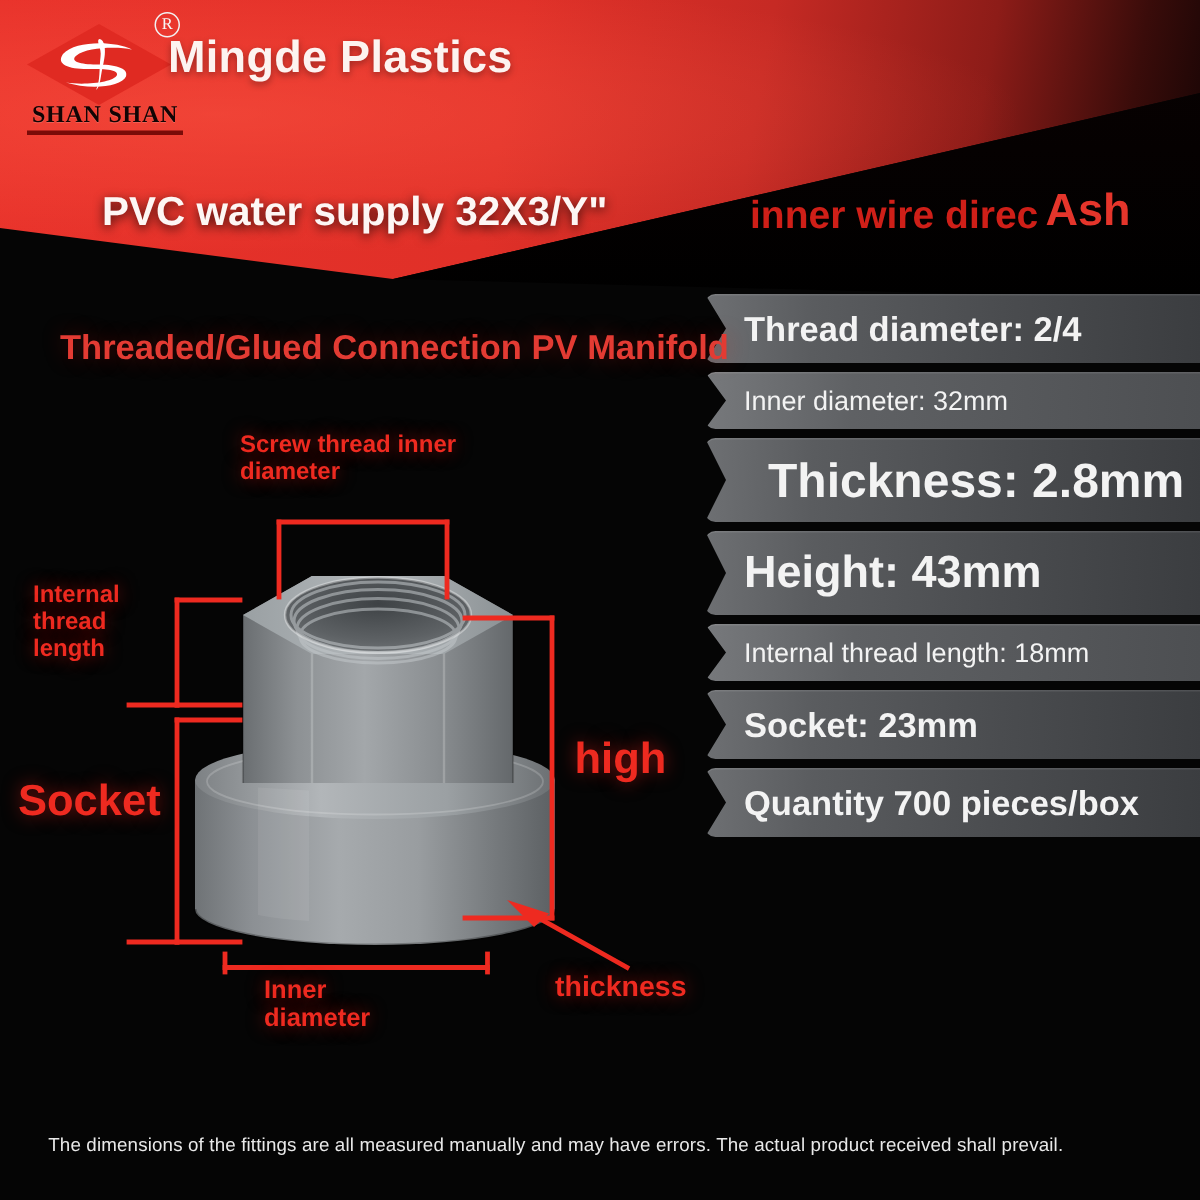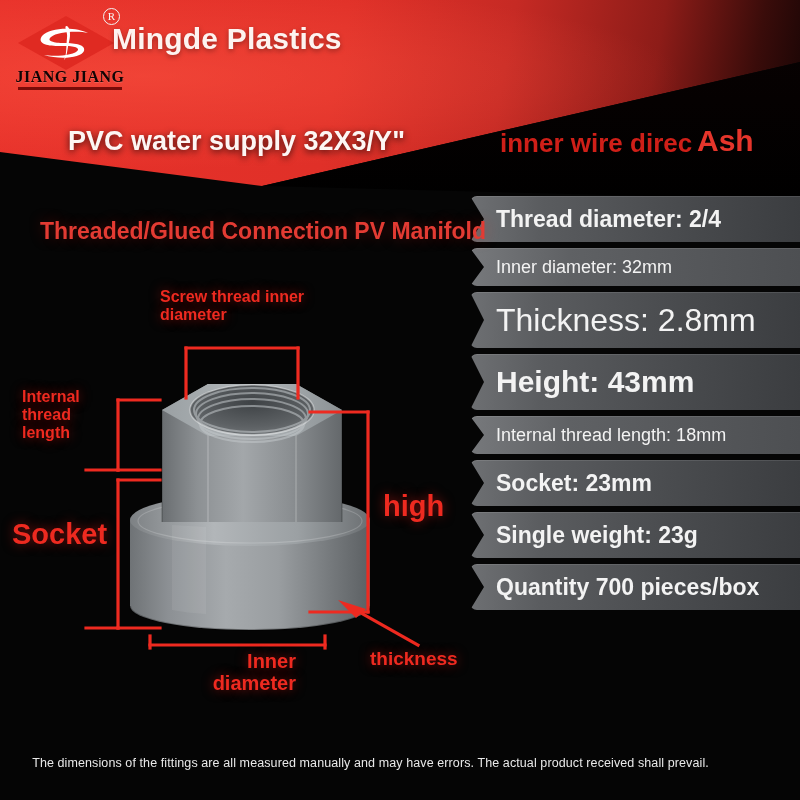--- a/index.html
+++ b/index.html
@@ -90,42 +90,42 @@
 
   
   .anno{ position:absolute; left:0; top:0; width:800px; height:800px; z-index:7; pointer-events:none; }
 
   .lbl{ position:absolute; z-index:8; color:#ee2a20; font-weight:bold; line-height:1.12; }
   .lbl.glow{ text-shadow:0 0 12px rgba(230,30,24,.55); }
   #lbl-screw{ left:160px; top:288px; width:170px; text-align:left; font-size:16px; }
   #lbl-internal{ left:22px; top:388px; width:82px; font-size:16px; }
   #lbl-socket{ left:12px; top:518px; font-size:29px; }
   #lbl-high{ left:383px; top:490px; font-size:29px; }
-  #lbl-inner{ left:176px; top:650px; width:120px; text-align:right; font-size:20px; }
+  #lbl-inner{ left:176px; top:650px; width:120px; text-align:left; font-size:17px; }
   #lbl-thickness{ left:370px; top:648px; font-size:19px; }
 
   
   .specs{ position:absolute; left:470px; top:196px; width:330px; z-index:6; }
   .panel{
     position:relative; height:46px; margin-bottom:6px;
     display:flex; align-items:center;
     padding-left:26px;
     color:#f3f3f3;
     background:linear-gradient(92deg,#6e7073 0%,#5a5c5f 22%,#4a4c4f 60%,#3b3d40 100%);
     border-radius:7px 0 0 7px;
     clip-path: polygon(0 0, 330px 0, 330px 100%, 0 100%, 14px 50%);
     box-shadow:inset 0 1px 0 rgba(255,255,255,.10);
   }
   .panel.tall{ height:56px; }
   .panel.short{ height:38px; background:linear-gradient(92deg,#77797c 0%,#5f6164 30%,#4d4f52 100%); }
   .panel .txt{ white-space:nowrap; }
   .s-sm  .txt{ font-size:18px; }
   .s-md  .txt{ font-size:23px; font-weight:bold; }
   .s-lg  .txt{ font-size:30px; font-weight:bold; }
-  .s-xl  .txt{ font-size:32px; font-weight:normal; }
+  .s-xl  .txt{ font-size:32px; font-weight:bold;margin-left:16px; }
 
   
   .footer{
     position:absolute; left:0; top:756px; width:741px; text-align:center; z-index:9;
     color:#e9e9e9; font-size:12.5px; letter-spacing:.1px;
   }
 </style>
 </head>
 <body>
 
@@ -136,21 +136,21 @@
 <div class="logo">
   <div class="diamond"></div>
   <svg class="swirl" viewBox="0 0 60 38">
     <path d="M6 12 C14 3, 40 3, 52 9 C44 7, 22 7, 15 13 C10 17, 18 19, 28 19
              C40 19, 50 21, 48 27 C45 34, 24 36, 8 31 C20 33, 40 31, 42 26
              C43 22, 32 22, 22 22 C10 22, 1 19, 6 12 Z" fill="#ffffff"></path>
     <path d="M30 2 C34 2, 35 10, 33 18 C31 26, 31 34, 28 36
              C31 30, 30 22, 31 14 C32 8, 28 4, 30 2 Z" fill="#ffffff"></path>
   </svg>
   <div class="reg">R</div>
-  <div class="jiangshan">JIANG JIANG</div>
+  <div class="jiangshan">SHAN SHAN</div>
   <div class="underbar"></div>
 </div>
 
 <div class="brand">Mingde Plastics</div>
 
 <div class="title-main">PVC water supply 32X3/Y"</div>
 <div class="title-sub-red">inner wire direc</div>
 <div class="title-ash">Ash</div>
 <div class="subtitle">Threaded/Glued Connection PV Manifold</div>
 
@@ -268,20 +268,17 @@
     <div class="panel s-lg tall">
       <div class="txt">Height: 43mm</div>
     </div>
     <div class="panel s-sm short">
       <div class="txt">Internal thread length: 18mm</div>
     </div>
     <div class="panel s-md">
       <div class="txt">Socket: 23mm</div>
     </div>
     <div class="panel s-md">
-      <div class="txt">Single weight: 23g</div>
-    </div>
-    <div class="panel s-md">
       <div class="txt">Quantity 700 pieces/box</div>
     </div>
   </div>
 
 <div class="footer">The dimensions of the fittings are all measured manually and may have errors. The actual product received shall prevail.</div>
 
 </body></html>

